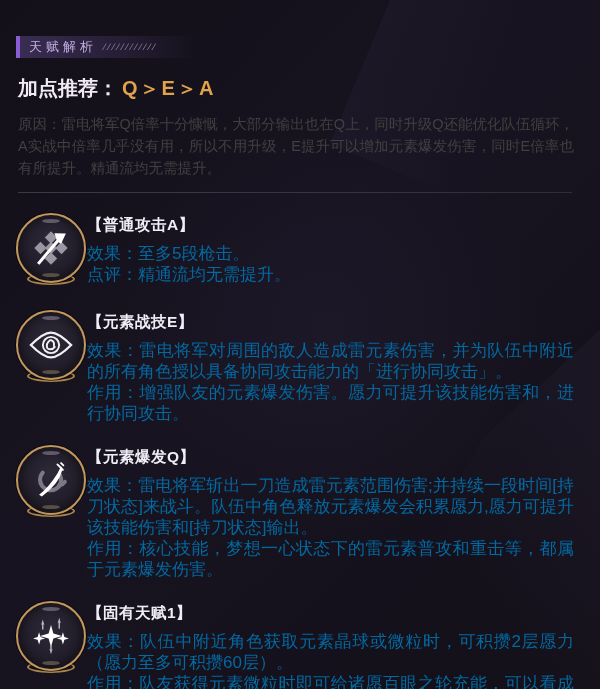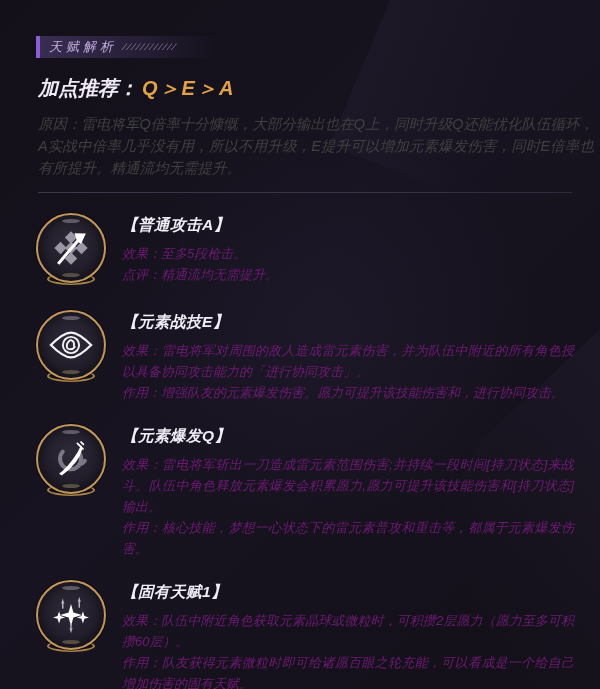--- a/index.html
+++ b/index.html
@@ -21,21 +21,21 @@
   .bg-facet.f2 {
     left: 120px; top: 120px; width: 420px; height: 420px;
     background: radial-gradient(closest-side, rgba(100,85,140,0.08), rgba(100,85,140,0));
   }
   .bg-facet.f3 {
     left: 340px; top: 330px; width: 260px; height: 360px;
     background: linear-gradient(245deg, rgba(110,95,150,0.07) 0%, rgba(110,95,150,0) 60%);
     clip-path: polygon(100% 0, 100% 100%, 0 100%, 55% 30%);
   }
 
-  .page { position: relative; padding: 36px 26px 0 36px; box-sizing: border-box; height: 100%; font-style: italic; }
+  .page { position: relative; padding: 36px 26px 0 16px; box-sizing: border-box; height: 100%; }
 
   
   .section-tag {
     display: inline-flex; align-items: center;
     height: 22px; min-width: 150px;
     background: linear-gradient(to right, rgba(96,74,140,0.50) 0%, rgba(96,74,140,0.22) 60%, rgba(96,74,140,0) 100%);
     padding-right: 30px;
   }
   .tag-bar { width: 4px; height: 22px; background: #8a5cd6; margin-right: 9px; flex: none; }
   .tag-text { font-size: 13px; letter-spacing: 4px; color: #c2aede; }
@@ -50,21 +50,21 @@
   .reason {
     margin: 12px 0 0 2px; width: 556px;
     font-size: 14.5px; line-height: 22px; color: #404040;
     text-align: justify;
   }
 
   .divider { margin: 13px 2px 0 2px; height: 1px; background: linear-gradient(to right, rgba(165,155,195,0.28), rgba(165,155,195,0.18)); }
 
   
   .talent-list { display: flex; flex-direction: column; gap: 21px; margin-top: 20px; }
-  .talent-row { display: flex; gap: 16px; }
+  .talent-row { display: flex; gap: 1px; }
 
   .icon-wrap { position: relative; width: 70px; flex: none; height: 76px; }
   .pedestal {
     position: absolute; left: 50%; top: 60px; transform: translateX(-50%);
     width: 48px; height: 12px; border-radius: 50%;
     border: 2px solid #a98548; box-sizing: border-box;
     background: rgba(20,16,26,0.6);
   }
   .circle {
     position: absolute; left: 0; top: 0;
@@ -76,21 +76,21 @@
   }
   .circle::before, .circle::after {
     content: ""; position: absolute; left: 50%; transform: translateX(-50%);
     width: 18px; height: 4px; border-radius: 50%;
   }
   .circle::before { top: 4px; background: #5f5968; }
   .circle::after  { bottom: 4px; background: #564f44; }
 
   .talent-text { flex: 1; padding-top: 2px; }
   .talent-title { font-size: 15.5px; font-weight: bold; color: #f1edf6; margin-bottom: 7px; letter-spacing: 0.5px; }
-  .talent-line { font-size: 13px; line-height: 21px; color: #701a75; text-align: justify; }
+  .talent-line { font-size: 17px; line-height: 21px; color: #0369a1; text-align: justify; }
 
   svg { display: block; }
 </style>
 </head>
 <body>
 
 <div class="bg-facet f1"></div>
 <div class="bg-facet f2"></div>
 <div class="bg-facet f3"></div>
 

